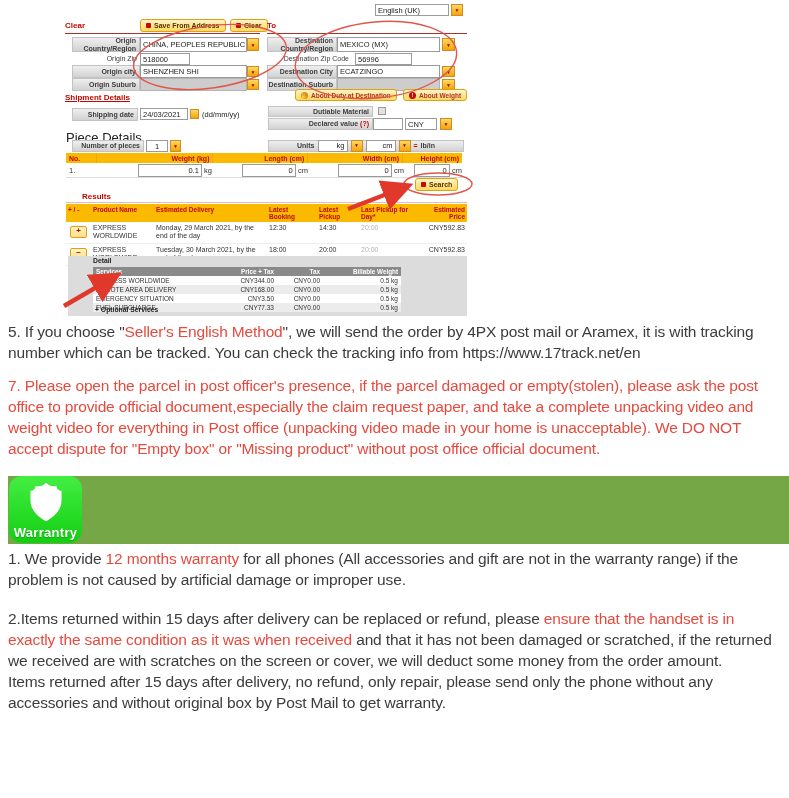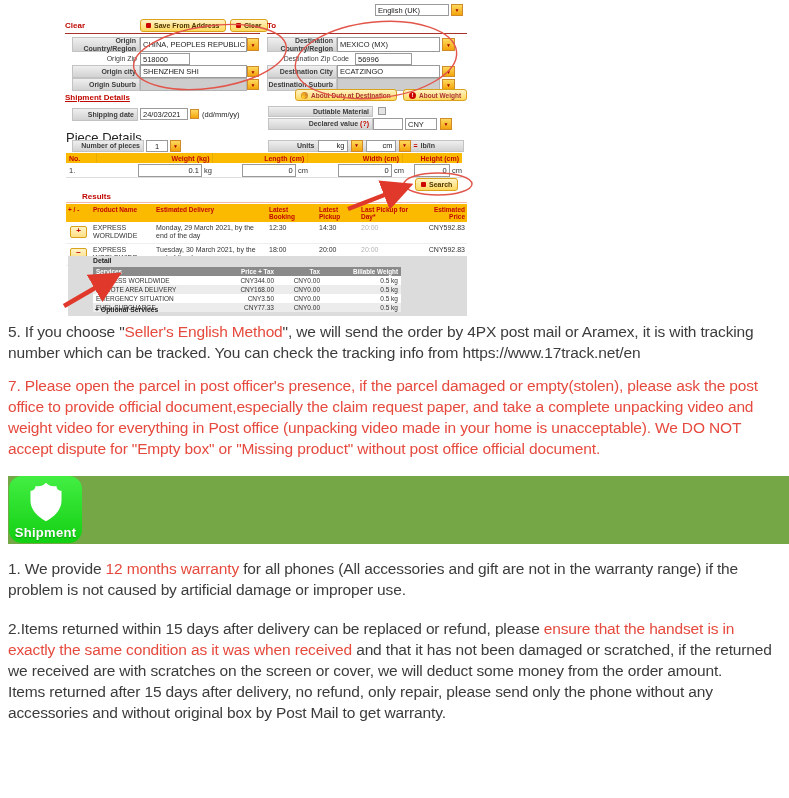--- a/index.html
+++ b/index.html
@@ -316,25 +316,25 @@
   </div>
   <div class="txt rd" style="margin-top:12px;">
     <span>7. Please open the parcel in post officer's presence, if the parcel damaged or empty(stolen), please ask the post office to provide official document,especially the claim request paper, and take a complete unpacking video and weight video for everything in Post office (unpacking video made in your home is unacceptable). We DO NOT accept dispute for "Empty box" or "Missing product" without post office official document.</span>
   </div>
 
   <div class="banner">
     <div class="badge">
       <svg class="shield" width="44" height="42" viewBox="0 0 48 46">
         <path d="M24 2 C27 5.5 31.5 6.5 35.5 5.5 C35.5 8.5 38 10.8 41 10.8 L41 21 C41 31.5 33.5 39 24 44 C14.5 39 7 31.5 7 21 L7 10.8 C10 10.8 12.5 8.5 12.5 5.5 C16.5 6.5 21 5.5 24 2 Z" fill="#ffffff"></path>
       </svg>
-      <div class="badge-label">Shipment</div>
-    </div>
-  </div>
-
-  <div class="txt" style="margin-top:14px;">
+      <div class="badge-label">Warrantry</div>
+    </div>
+  </div>
+
+  <div class="txt" style="margin-top:4px;">
     <div><span>1. We provide </span><span class="rd">12 months warranty</span><span> for all phones (All accessories and gift are not in the warranty range) if the problem is not caused by artificial damage or improper use.</span></div>
   </div>
   <div class="txt" style="margin-top:18px;">
     <div><span>2.Items returned within 15 days after delivery can be replaced or refund, please </span><span class="rd">ensure that the handset is in exactly the same condition as it was when received</span><span> and that it has not been damaged or scratched, if the returned we received are with scratches on the screen or cover, we will deduct some money from the order amount.</span></div>
     <div><span>Items returned after 15 days after delivery, no refund, only repair, please send only the phone without any accessories and without original box by Post Mail to get warranty.</span></div>
   </div>
 
 </div>
 
 </body></html>

